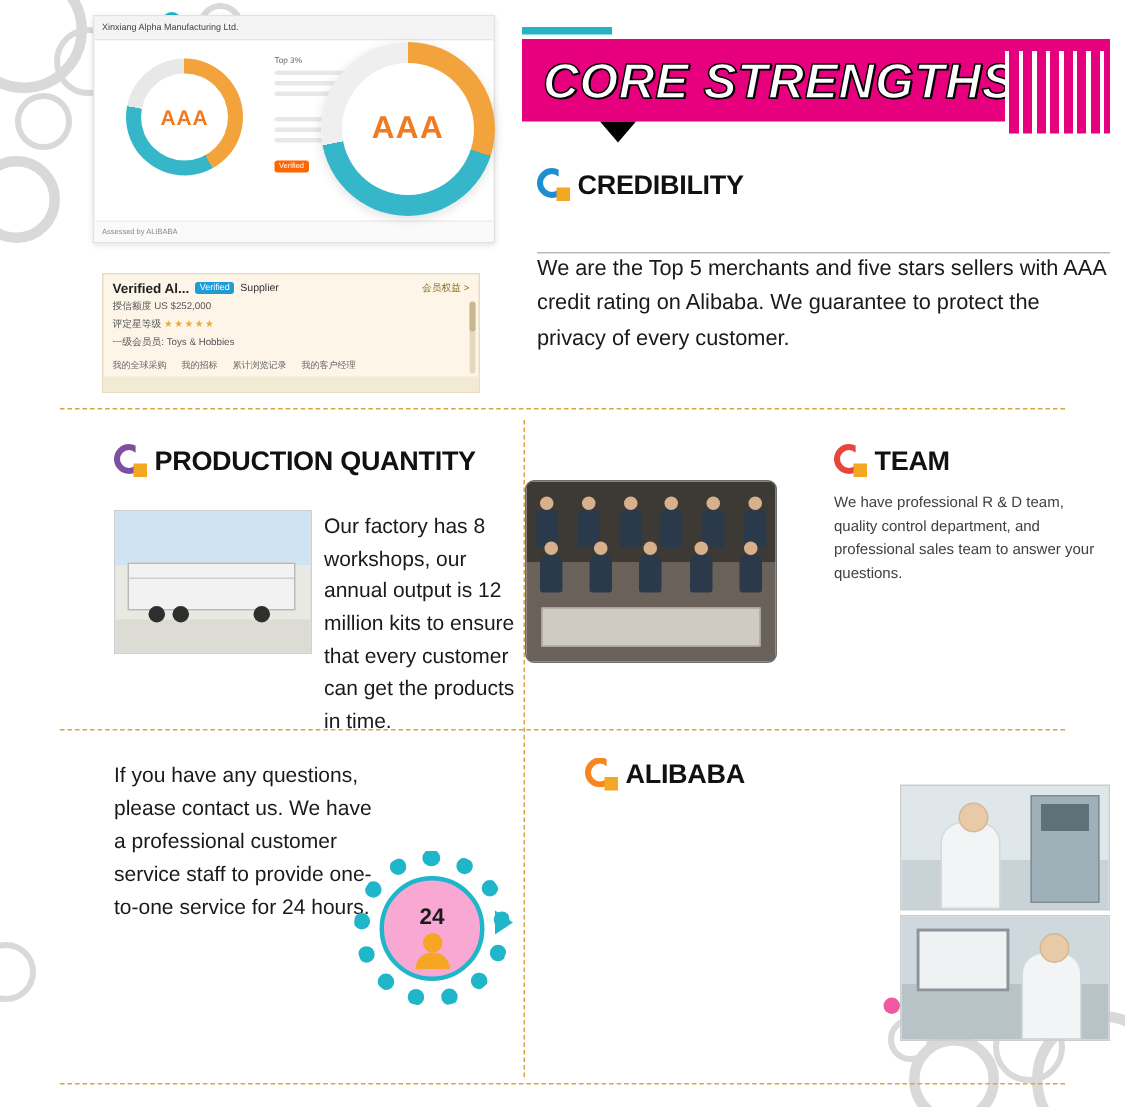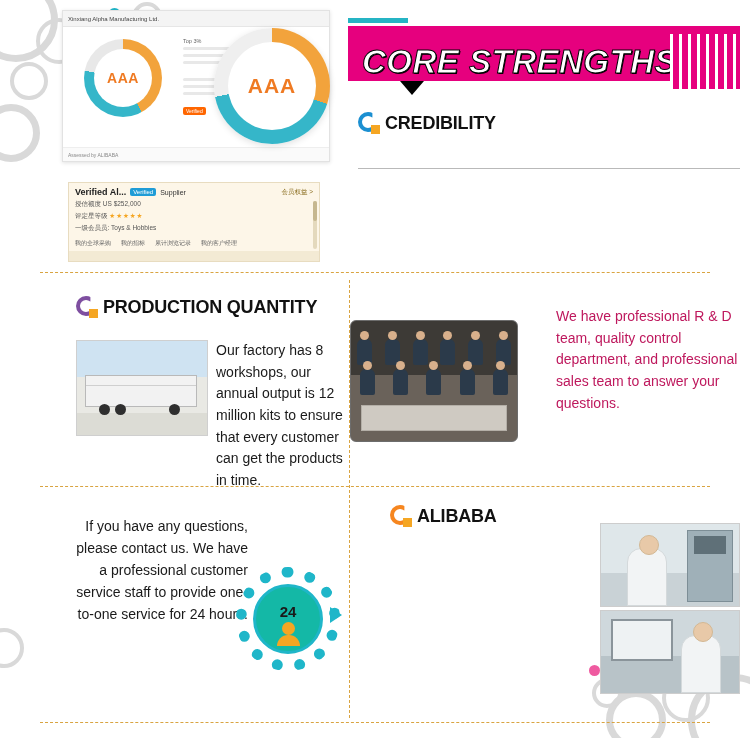--- a/index.html
+++ b/index.html
@@ -140,21 +140,21 @@
     width: 392px; height: 72px;
   }
   .banner-line-top {
     position: absolute; left: 0; top: 0; width: 60px; height: 5px; background: #25b4c4;
   }
   .banner {
     position: absolute;
     left: 0; top: 8px;
     width: 100%; height: 55px;
     background: #e6007e;
-    display: flex; align-items: flex-end;
+    display: flex; align-items: center;
   }
   .banner-title {
     font-size: 33px; font-weight: bold; color: #ffffff;
     font-style: italic;
     letter-spacing: .5px;
     padding-left: 14px;
     text-shadow: 1px 1px 0 #000;
     -webkit-text-stroke: 1px #000;
   }
   .banner-stripes {
@@ -275,36 +275,36 @@
     position: relative;
   }
   .team-photo .p::before {
     content:""; position:absolute; left:3px; top:-8px; width:9px; height:9px;
     border-radius:50%; background:#d8b08c;
   }
   .team-photo .desk {
     position: absolute; left: 6%; bottom: 10px; width: 88%; height: 26px;
     background: #cfcac2; border: 1px solid #b4afa7;
   }
-  .team-text { font-size: 14px; line-height: 1.55; color: #be185d; margin-top: 10px; }
+  .team-text { font-size: 10px; line-height: 1.55; color: #404040; margin-top: 10px; }
 
   
   #quad-services { left: 48px; top: 505px; width: 300px; }
-  .serv-text { font-size: 14px; line-height: 1.58; color: #1a1a1a; margin-top: 10px; width: 172px; text-align: right; }
+  .serv-text { font-size: 14px; line-height: 1.58; color: #1a1a1a; margin-top: 0; width: 172px; }
   .clock {
     position: absolute; right: 8px; top: 62px;
     width: 104px; height: 104px;
   }
   .clock .ring2 {
     position: absolute; inset: 0; border-radius: 50%;
     border: 11px dotted #1fb6c9;
   }
   .clock .inner {
     position: absolute; inset: 17px; border-radius: 50%;
-    background: #14b8a6; border: 3px solid #1fb6c9;
+    background: #f9a8d4; border: 3px solid #1fb6c9;
     display:flex; flex-direction: column; align-items:center; justify-content:center;
   }
   .clock .num { font-size: 15px; font-weight: bold; color: #1a1a1a; }
   .clock .person {
     width: 13px; height: 13px; border-radius: 50%; background: #f5a623; margin-top: 2px;
     position: relative;
   }
   .clock .person::after {
     content:""; position:absolute; left:-5px; top:13px; width:23px; height:11px;
     background:#f5a623; border-radius: 11px 11px 0 0;
@@ -445,20 +445,21 @@
     </div>
 
     <div class="credibility">
       <div class="sec-head" style="position:absolute; left:0; top:0;">
         <span class="c-badge blue">
           <span class="ring"></span>
             <span class="sq"></span>
         </span>
         <span class="sec-title">CREDIBILITY</span>
       </div>
+      <div class="cred-text">We are the Top 5 merchants and five stars sellers with AAA credit rating on Alibaba. We guarantee to protect the privacy of every customer.</div>
     </div>
     <div class="cred-rule"></div>
   </div>
 
   <div class="hr-dash" style="left:40px; top:272px; width:670px;"></div>
   <div class="hr-dash" style="left:40px; top:486px; width:670px;"></div>
   <div class="hr-dash" style="left:40px; top:722px; width:670px;"></div>
   <div class="v-dash" style="left:349px; top:280px; height:438px;"></div>
 
   <div class="quad" id="quad-production">
@@ -475,20 +476,27 @@
         <div class="truck-body"></div>
         <div class="truck-wheel" style="left:22px;"></div>
         <div class="truck-wheel" style="left:38px;"></div>
         <div class="truck-wheel" style="left:92px;"></div>
       </div>
       <div class="prod-text">Our factory has 8 workshops, our annual output is 12 million kits to ensure that every customer can get the products in time.</div>
     </div>
   </div>
 
   <div class="quad" id="quad-team">
+    <div class="sec-head">
+      <span class="c-badge red">
+        <span class="ring"></span>
+          <span class="sq"></span>
+      </span>
+      <span class="sec-title">TEAM</span>
+    </div>
     <div class="team-photo">
       <div class="row-people" style="top:18px;">
         <span class="p"></span>
           <span class="p"></span>
           <span class="p"></span>
         <span class="p"></span>
           <span class="p"></span>
           <span class="p"></span>
       </div>
       <div class="row-people" style="top:48px;">

